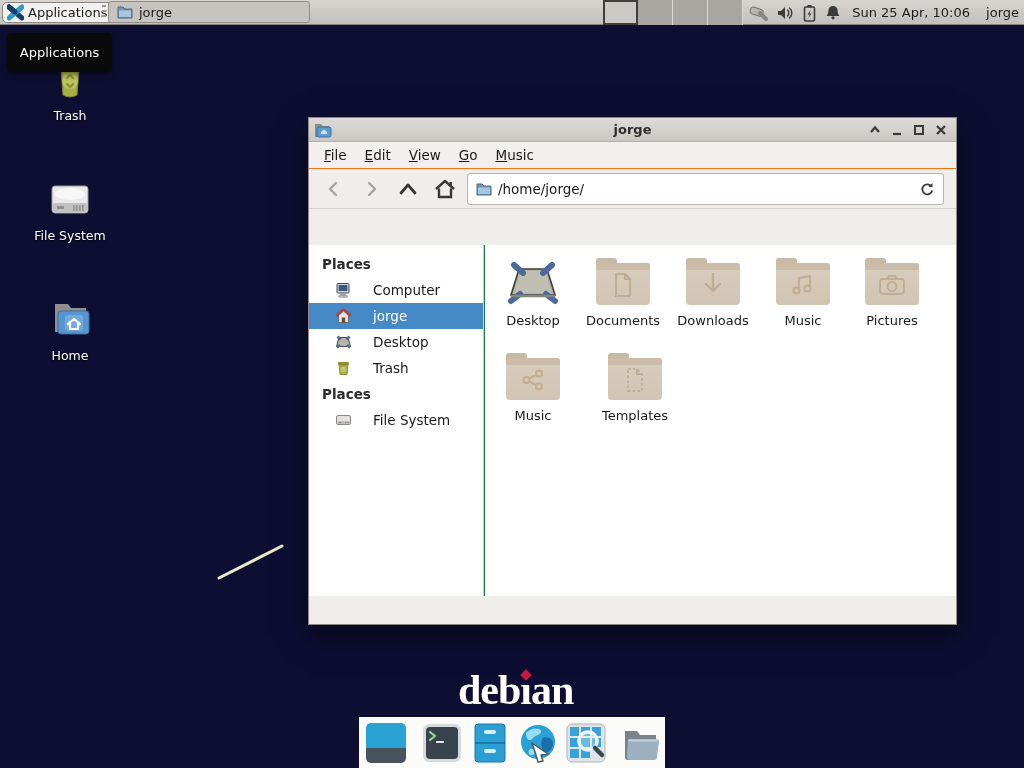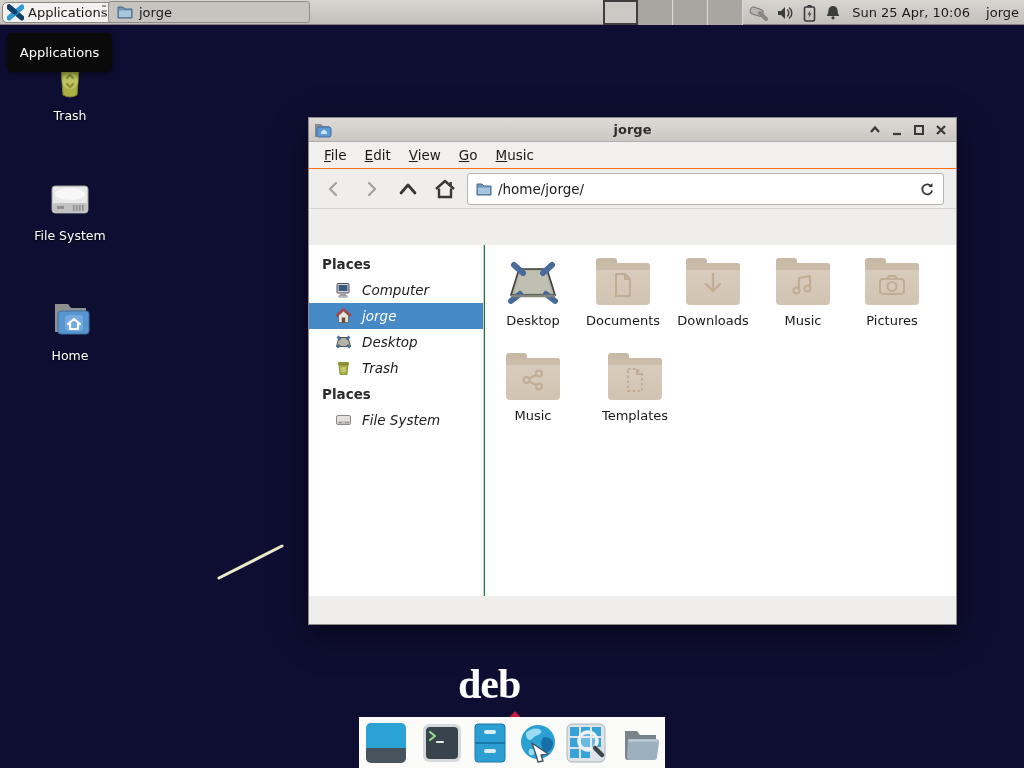--- a/index.html
+++ b/index.html
@@ -63,42 +63,42 @@
   .tool-btn { width:30px; height:30px; display:flex; align-items:center; justify-content:center; }
   .tool-btn.b1{ margin-left:10px; } .tool-btn{ margin-right:7px; }
   .pathbar { flex:1; height:32px; margin-right:12px; background:#fff; border:1px solid #b7b4b0;
     border-radius:3px; display:flex; align-items:center; padding:0 8px; gap:6px; }
   .pathbar input { flex:1; border:none; outline:none; font:13.5px "DejaVu Sans",sans-serif; color:#1a1a1a; background:transparent; }
 
   .win-body { position:absolute; left:0; top:91px; right:0; bottom:28px; background:#15803d;margin-top:36px; }
   .sidebar { position:absolute; left:0; top:0; bottom:0; width:175px; background:#fff;
     border-right:1px solid #cfccc8; padding-top:6px; }
   .side-header { height:26px; line-height:26px; padding-left:13px; font-weight:bold; font-size:13.5px; color:#2b2b2b; }
-  .side-item { height:26px; display:flex; align-items:center; gap:10px; padding-left:26px; font-size:13.5px;font-style:italic; }
+  .side-item { height:26px; display:flex; align-items:center; gap:21px; padding-left:26px; font-size:13.5px; }
   .side-item.selected { background:#4689c7; color:#fff; }
   .main-area { position:absolute; left:176px; top:0; right:0; bottom:0; background:#fff; }
 
   .file { position:absolute; width:86px; text-align:center; }
   .file .ficon { width:56px; height:52px; margin:0 auto; position:relative; }
   .file .fname { margin-top:4px; font-size:13px; color:#1a1a1a; }
   
   .folder { position:absolute; left:1px; top:6px; width:54px; height:42px;
     background:linear-gradient(#d9cdbf,#d2c4b2); border-radius:4px; box-shadow:inset 0 1px 0 #cbbca8; }
   .folder::before { content:""; position:absolute; left:0; top:-5px; width:21px; height:8px;
     background:#c8b9a6; border-radius:3px 3px 0 0; }
   .folder::after { content:""; position:absolute; left:0; top:0; right:0; height:7px;
     background:#cbbca9; border-radius:3px 3px 0 0; }
   .glyph { position:absolute; left:50%; top:54%; transform:translate(-50%,-50%); z-index:2; }
 
   .statusbar { position:absolute; left:0; bottom:0; right:0; height:28px; background:#f3f1ef;
     border-top:1px solid #d6d3cf; line-height:27px; padding-left:13px; color:#343230; }
 
   
   .debian-logo { position:absolute; left:458px; top:660px; height:54px; display:flex; align-items:flex-end;
-    font:600 42px "Liberation Serif","DejaVu Serif",serif; color:#fff; letter-spacing:-1px; z-index:3;flex-direction:column; }
+    font:600 42px "Liberation Serif","DejaVu Serif",serif; color:#fff; letter-spacing:-1px; z-index:3; }
   .i-wrap { position:relative; }
   .diamond { position:absolute; left:50%; top:5px; width:8px; height:8px; background:#c41c41;
     transform:translateX(-50%) rotate(45deg); }
 
   
   .dock { position:absolute; left:359px; top:717px; width:306px; height:51px; background:#fbfbfa;
     display:flex; align-items:center; gap:8px; padding:0 7px; z-index:6; }
   .dock-sep { width:1px; height:38px; background:#c9c7c5; }
   .dock-item { width:40px; height:40px; position:relative; }
   .sd-top { height:25px; background:#2aa3d4; }

